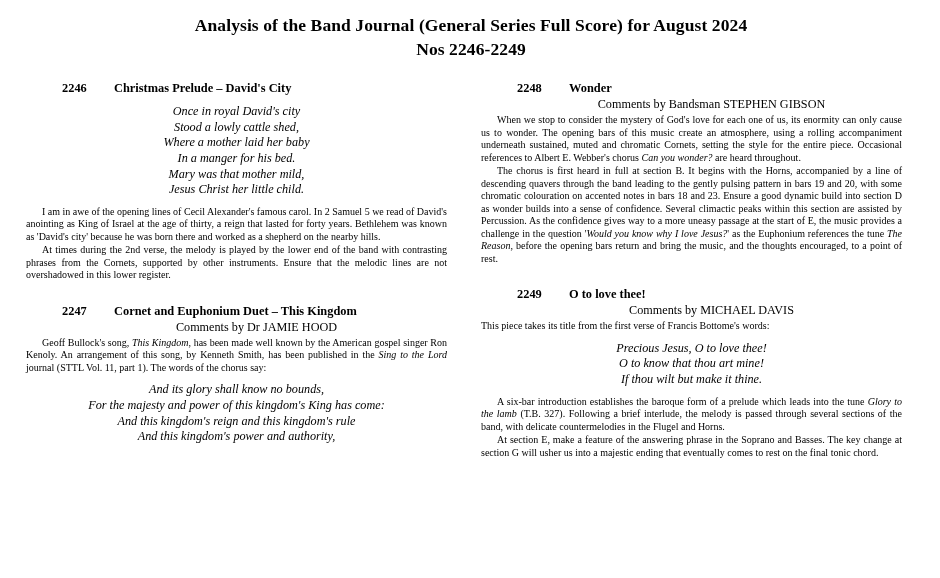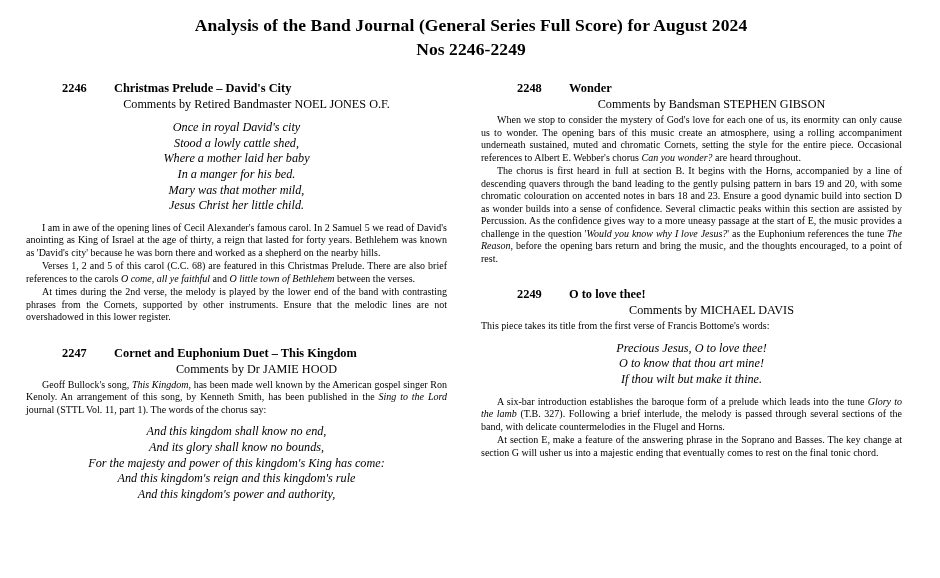--- a/index.html
+++ b/index.html
@@ -101,45 +101,42 @@
 
   <div class="columns">
 
     <div class="col">
 
       <div class="entry">
         <div class="entry-head">
           <span class="entry-num">2246</span>
           <span class="entry-title">Christmas Prelude – David's City</span>
         </div>
-        <div class="comments">Comments by Retired Bandmaster NOEL JONES O.F.</div>
         <div class="verse">
           <div>Once in royal David's city</div>
           <div>Stood a lowly cattle shed,</div>
           <div>Where a mother laid her baby</div>
           <div>In a manger for his bed.</div>
           <div>Mary was that mother mild,</div>
           <div>Jesus Christ her little child.</div>
         </div>
         <p class="body">I am in awe of the opening lines of Cecil Alexander's famous carol. In 2 Samuel 5 we read of David's anointing as King of Israel at the age of thirty, a reign that lasted for forty years. Bethlehem was known as 'David's city' because he was born there and worked as a shepherd on the nearby hills.</p>
-        <p class="body">Verses 1, 2 and 5 of this carol (C.C. 68) are featured in this Christmas Prelude. There are also brief references to the carols <i>O come, all ye faithful</i> and <i>O little town of Bethlehem</i> between the verses.</p>
         <p class="body">At times during the 2nd verse, the melody is played by the lower end of the band with contrasting phrases from the Cornets, supported by other instruments. Ensure that the melodic lines are not overshadowed in this lower register.</p>
       </div>
 
       <div class="spacer-lg"></div>
 
       <div class="entry">
         <div class="entry-head">
           <span class="entry-num">2247</span>
           <span class="entry-title">Cornet and Euphonium Duet – This Kingdom</span>
         </div>
         <div class="comments">Comments by Dr JAMIE HOOD</div>
         <p class="body">Geoff Bullock's song, <i>This Kingdom</i>, has been made well known by the American gospel singer Ron Kenoly. An arrangement of this song, by Kenneth Smith, has been published in the <i>Sing to the Lord</i> journal (STTL Vol. 11, part 1). The words of the chorus say:</p>
         <div class="verse">
-          <div>And this kingdom shall know no end,</div>
           <div>And its glory shall know no bounds,</div>
           <div>For the majesty and power of this kingdom's King has come:</div>
           <div>And this kingdom's reign and this kingdom's rule</div>
           <div>And this kingdom's power and authority,</div>
 
         </div>
 
       </div>
 
     </div>

